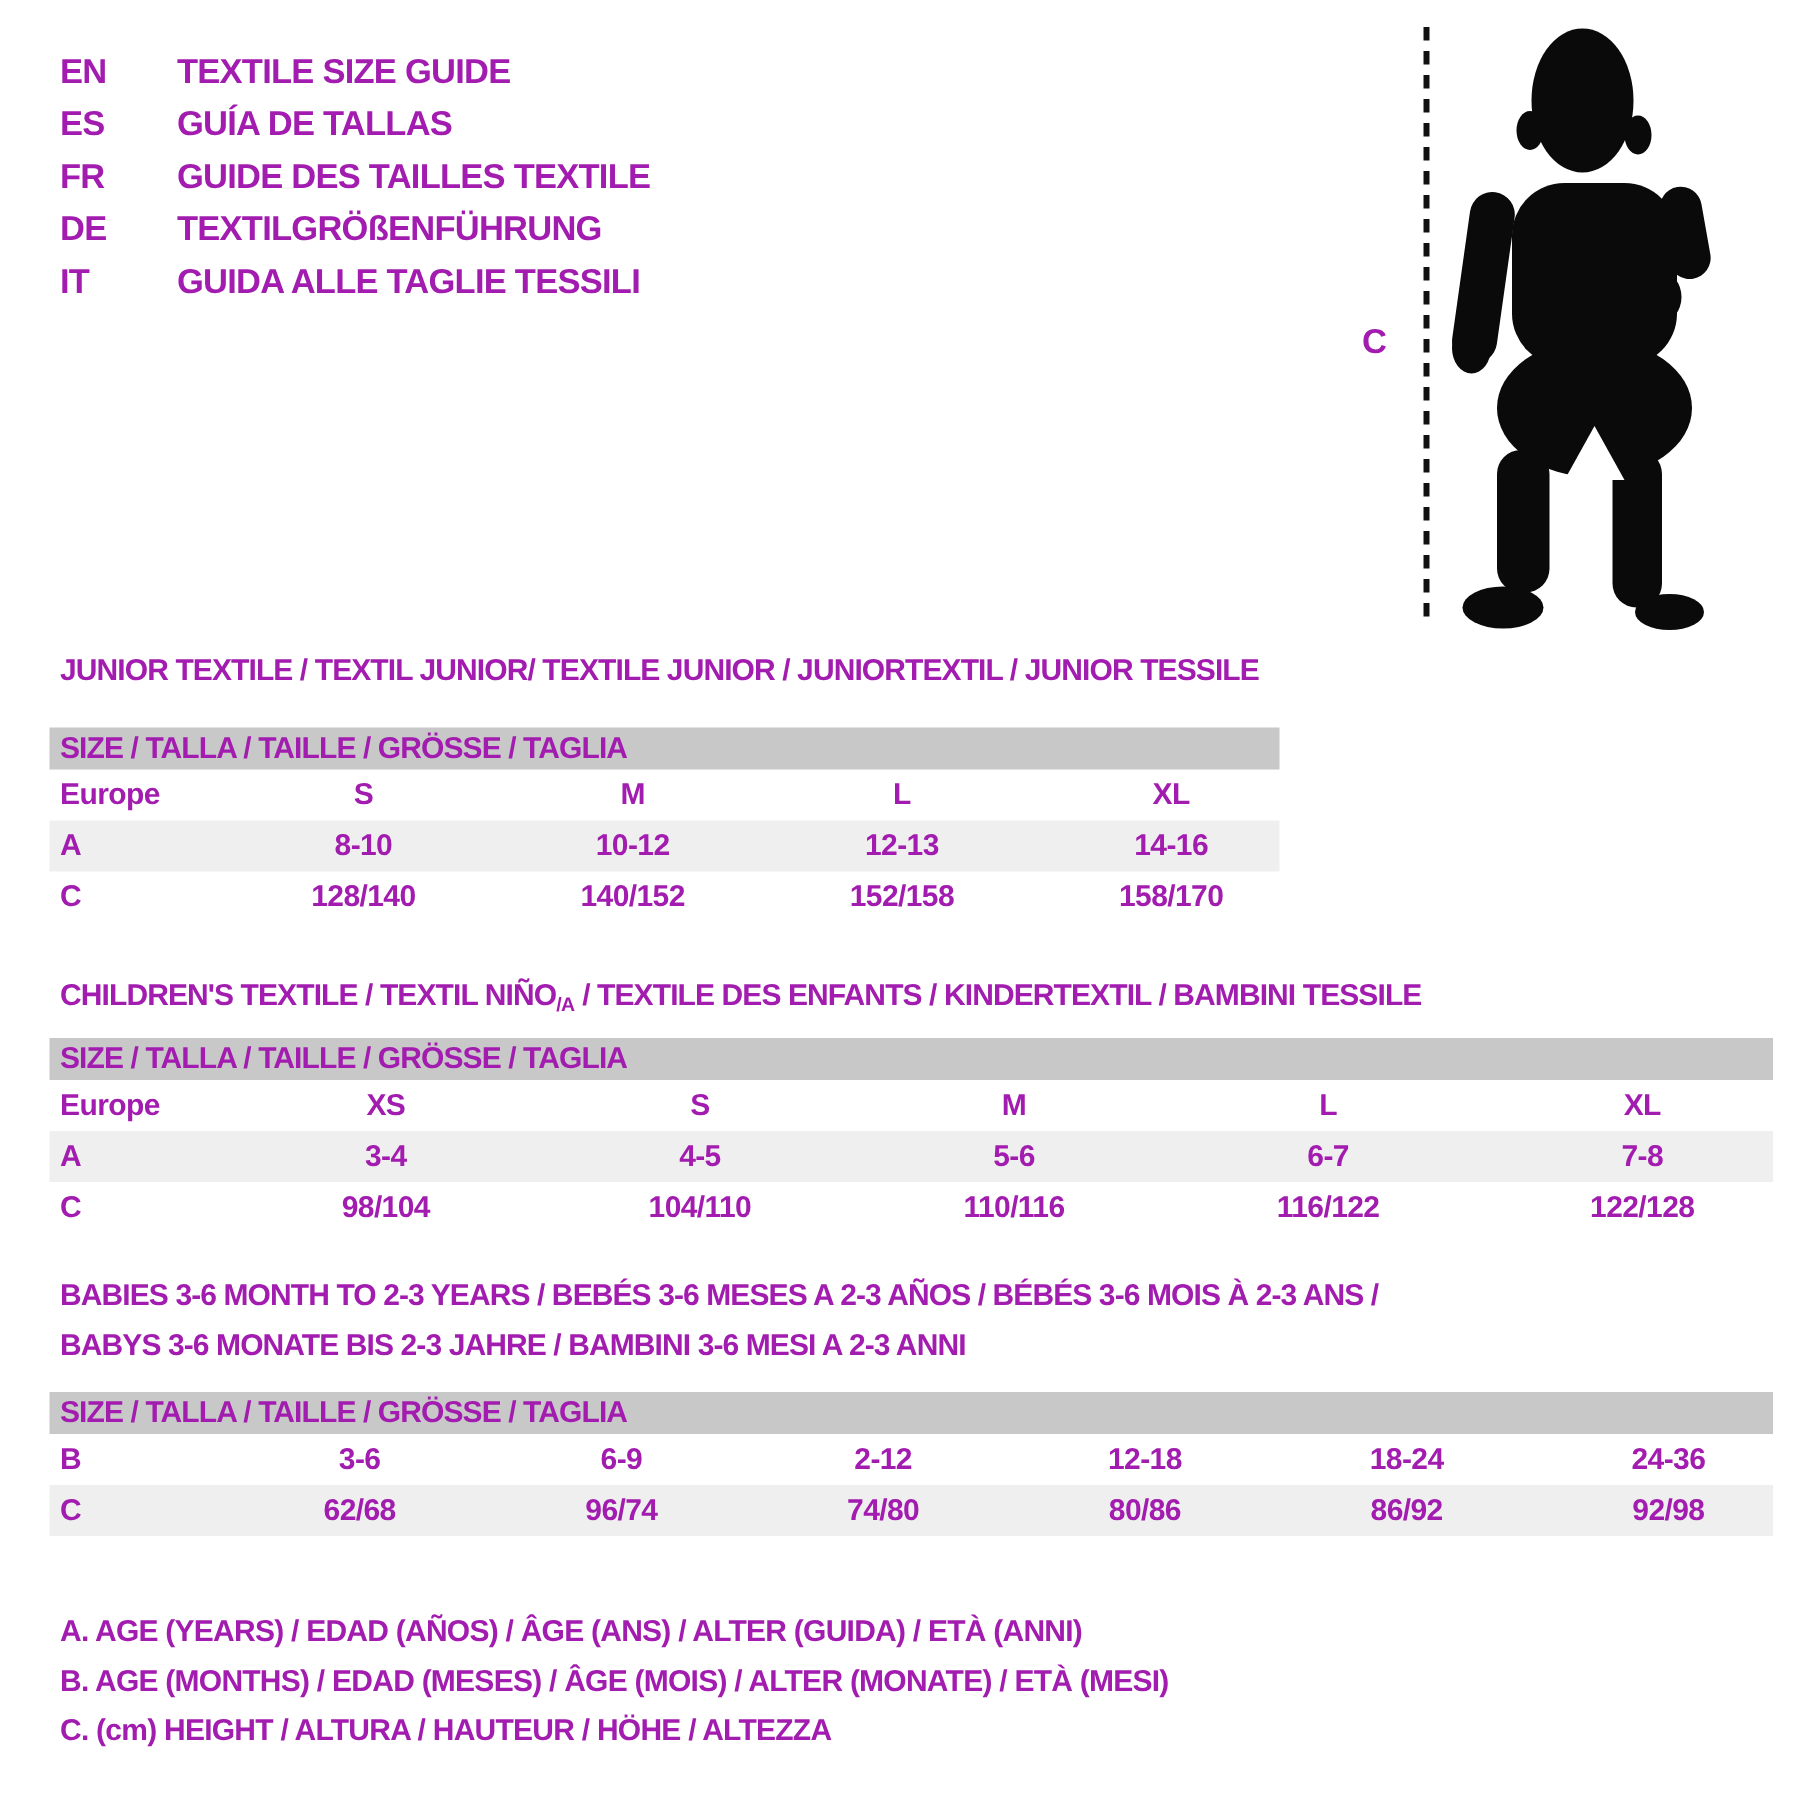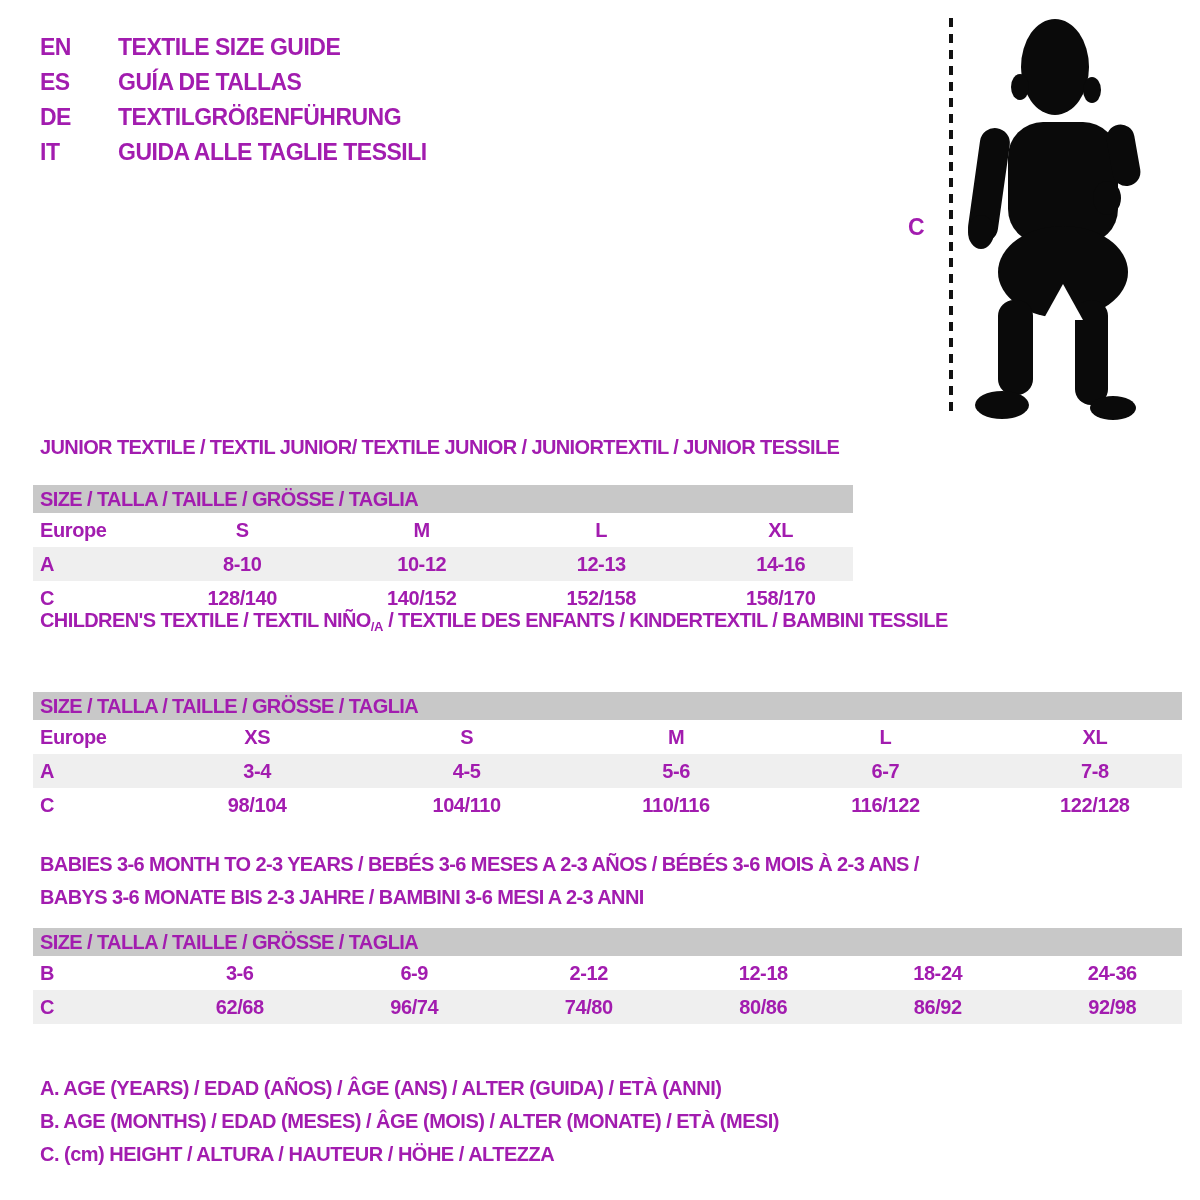--- a/index.html
+++ b/index.html
@@ -36,20 +36,24 @@
 <div class="canvas">
 
   <div class="lang-block">
     <div class="lang-row">
       <span class="lang-code">EN</span>
       <span class="lang-label">TEXTILE SIZE GUIDE</span>
     </div>
     <div class="lang-row">
       <span class="lang-code">ES</span>
       <span class="lang-label">GUÍA DE TALLAS</span>
+    </div>
+    <div class="lang-row">
+      <span class="lang-code">FR</span>
+      <span class="lang-label">GUIDE DES TAILLES TEXTILE</span>
     </div>
     <div class="lang-row">
       <span class="lang-code">DE</span>
       <span class="lang-label">TEXTILGRÖßENFÜHRUNG</span>
     </div>
     <div class="lang-row">
       <span class="lang-code">IT</span>
       <span class="lang-label">GUIDA ALLE TAGLIE TESSILI</span>
     </div>
   </div>
@@ -104,21 +108,21 @@
     </div>
     <div class="tbl-row">
       <span class="tbl-label">C</span>
       <span class="tbl-cell">128/140</span>
       <span class="tbl-cell">140/152</span>
       <span class="tbl-cell">152/158</span>
       <span class="tbl-cell">158/170</span>
     </div>
   </div>
 
-  <div class="sec-title" style="top:609px;"><span>CHILDREN'S TEXTILE / TEXTIL NIÑO</span><span class="sub">/A</span><span> / TEXTILE DES ENFANTS / KINDERTEXTIL / BAMBINI TESSILE</span></div>
+  <div class="sec-title" style="top:653px;"><span>CHILDREN'S TEXTILE / TEXTIL NIÑO</span><span class="sub">/A</span><span> / TEXTILE DES ENFANTS / KINDERTEXTIL / BAMBINI TESSILE</span></div>
   <div class="tbl" style="left:33px;top:692px;width:1149px;">
     <div class="tbl-head">SIZE / TALLA / TAILLE / GRÖSSE / TAGLIA</div>
     <div class="tbl-row">
       <span class="tbl-label">Europe</span>
       <span class="tbl-cell">XS</span>
       <span class="tbl-cell">S</span>
       <span class="tbl-cell">M</span>
       <span class="tbl-cell">L</span>
       <span class="tbl-cell">XL</span>
     </div>

